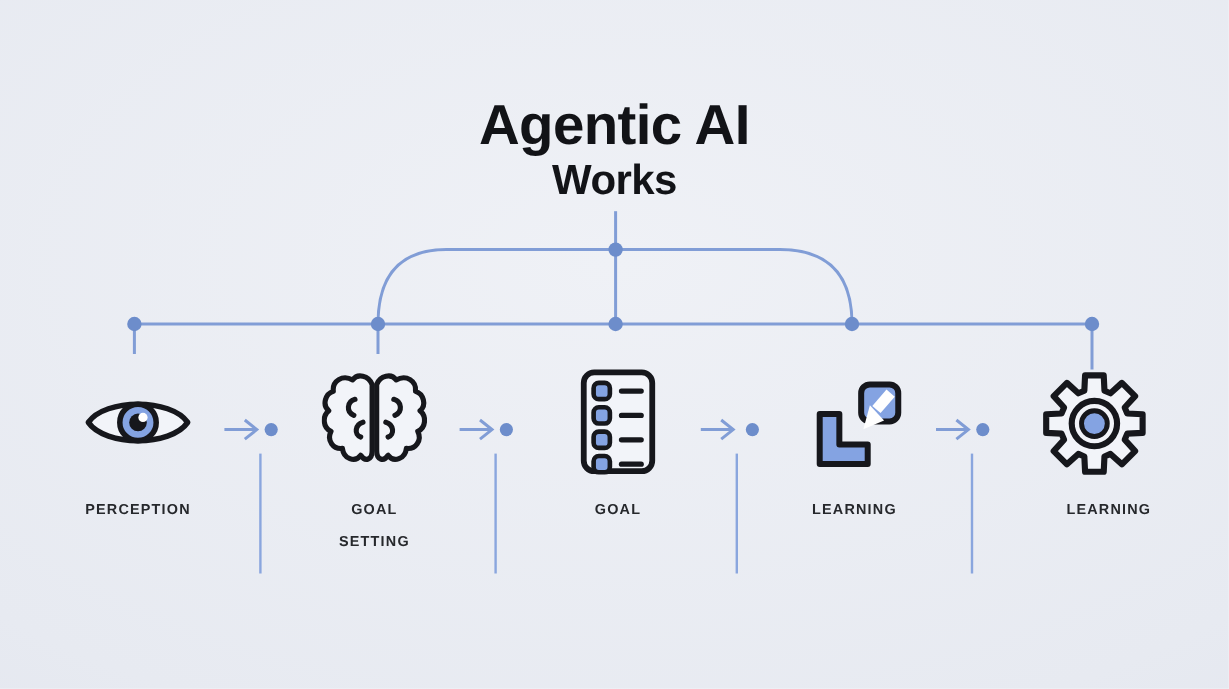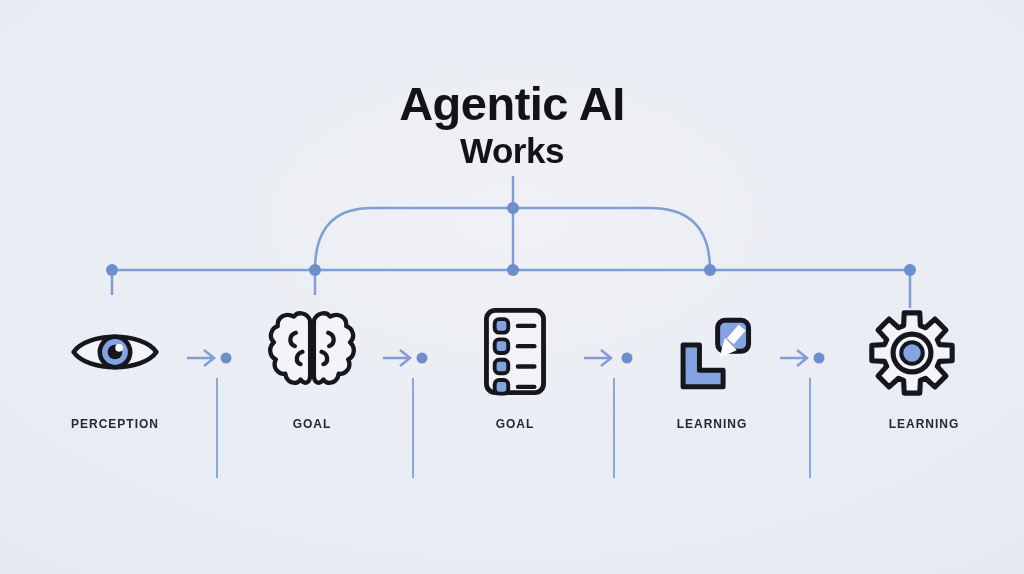--- a/index.html
+++ b/index.html
@@ -125,20 +125,21 @@
     <polygon class="io ifill" stroke-width="5" points="39.3,-7.6 39.3,7.6 26.8,8.2 24.7,13.1 33.2,22.4 22.4,33.2 13.1,24.7 8.2,26.8 7.6,39.3 -7.6,39.3 -8.2,26.8 -13.1,24.7 -22.4,33.2 -33.2,22.4 -24.7,13.1 -26.8,8.2 -39.3,7.6 -39.3,-7.6 -26.8,-8.2 -24.7,-13.1 -33.2,-22.4 -22.4,-33.2 -13.1,-24.7 -8.2,-26.8 -7.6,-39.3 7.6,-39.3 8.2,-26.8 13.1,-24.7 22.4,-33.2 33.2,-22.4 24.7,-13.1 26.8,-8.2"></polygon>
     <circle class="io" stroke-width="5" r="18.5"></circle>
     <circle class="io iblue" stroke-width="4" r="10.5"></circle>
   </svg>
 
   <div class="label" style="left:10px;">
     <span>PERCEPTION</span>
   </div>
   <div class="label" style="left:207px;">
     <span>GOAL</span>
+    <span>SETTING</span>
   </div>
   <div class="label" style="left:410px;">
     <span>GOAL</span>
   </div>
   <div class="label" style="left:607px;">
     <span>LEARNING</span>
   </div>
   <div class="label" style="left:819px;">
     <span>LEARNING</span>
   </div>

